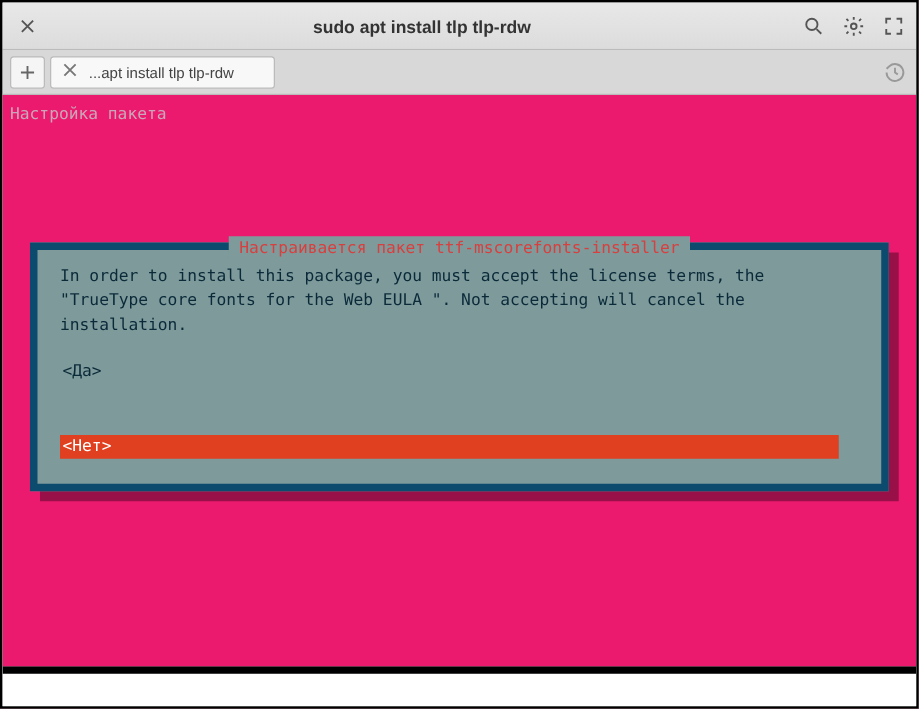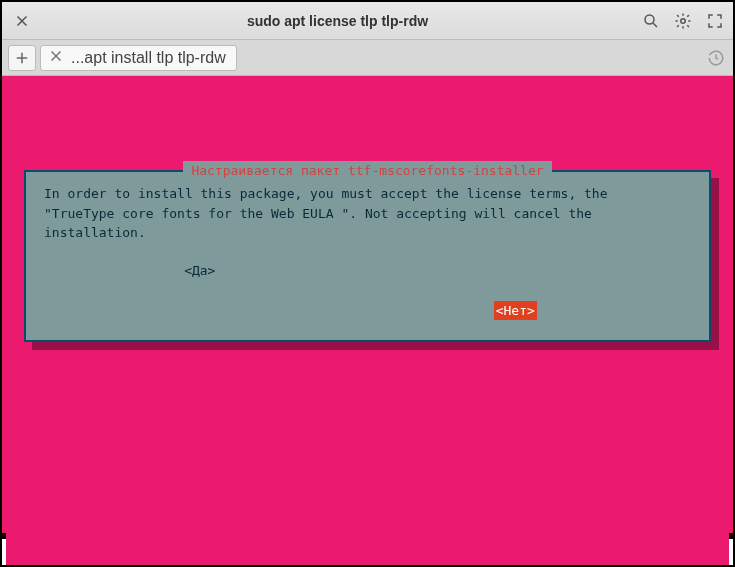--- a/index.html
+++ b/index.html
@@ -56,21 +56,21 @@
   font-size: 16px; color: #555; cursor: pointer;
 }
 .tabbar .tab {
   height: 26px;
   background: #f8f8f8;
   border: 1px solid #bbb;
   border-radius: 3px;
   display: flex; align-items: center;
   padding: 0 10px 0 6px;
   gap: 6px;
-  font-size: 16px;
+  font-size: 12px;
   color: #444;
   min-width: 180px;
 }
 .tabbar .tab .tabclose {
   font-size: 13px; color: #666; cursor: pointer;
 }
 .tabbar .history {
   margin-left: auto;
   width: 22px; height: 22px;
   display: flex; align-items: center; justify-content: center;
@@ -96,21 +96,21 @@
 .status-line {
   color: #c8a8b8;
   padding: 2px 2px;
   font-size: 13px;
 }
 .dialog-wrap {
   margin: 90px 18px 0 18px;
 }
 .dialog {
   background: #7e9a9a;
-  border: 2px solid #0c4a6e;
+  border: 6px solid #0c4a6e;
   padding: 0;
   position: relative;
   box-shadow: 8px 8px 0 rgba(0,0,0,0.35);
 }
 .dialog-title-row {
   text-align: center;
   margin-top: -10px;
   height: 0;
 }
 .dialog-title {
@@ -127,20 +127,21 @@
   padding: 22px 34px 18px 18px;
   color: #0a2a3a;
   font-family: monospace;
   font-size: 13px;
 }
 .dialog-body p { margin-bottom: 14px; white-space: pre-wrap; }
 .dialog-buttons {
   display: flex;
   justify-content: space-around;
   padding: 4px 0 2px 0;
+  flex-direction: column;
 }
 .dlg-btn {
   font-family: monospace;
   font-size: 13px;
   padding: 0 2px;
 }
 .dlg-btn.yes { color: #0a2a3a; }
 .dlg-btn.no { background: #e04020; color: #fff; margin-top: 40px; }
 .bottom-strip {
   height: 32px;
@@ -151,21 +152,21 @@
 </style>
 </head>
 <body>
 
 <div class="titlebar">
   <div class="close-btn">
     <svg viewBox="0 0 24 24">
         <path d="M6 6 L18 18 M18 6 L6 18" stroke="#555" stroke-width="2" fill="none"></path>
       </svg>
   </div>
-  <div class="title">sudo apt license tlp tlp-rdw</div>
+  <div class="title">sudo apt install tlp tlp-rdw</div>
   <div class="actions">
     <div class="icon">
       <svg viewBox="0 0 24 24">
           <circle cx="10" cy="10" r="6" stroke="#555" stroke-width="2" fill="none"></circle>
           <path d="M15 15 L20 20" stroke="#555" stroke-width="2"></path>
         </svg>
     </div>
     <div class="icon">
       <svg viewBox="0 0 24 24">
           <circle cx="12" cy="12" r="3" stroke="#555" stroke-width="2" fill="none"></circle>
@@ -197,20 +198,21 @@
   <div class="history">
     <svg viewBox="0 0 24 24">
         <path d="M3 12a9 9 0 1 0 3-6.7L3 8" stroke="#999" stroke-width="2" fill="none"></path>
         <path d="M12 7v5l3 2" stroke="#999" stroke-width="2" fill="none"></path>
       </svg>
   </div>
 </div>
 
 <div class="terminal">
   <div class="term-inner">
+    <div class="status-line">Настройка пакета</div>
 
     <div class="dialog-wrap">
       <div class="dialog">
         <div class="dialog-title-row">
           <span class="dialog-title">Настраивается пакет ttf-mscorefonts-installer</span>
         </div>
         <div class="dialog-body">
           <p>In order to install this package, you must accept the license terms, the "TrueType core fonts for the Web EULA ". Not accepting will cancel the installation.</p>
           <div class="dialog-buttons">
             <span class="dlg-btn yes">&lt;Да&gt;</span>

